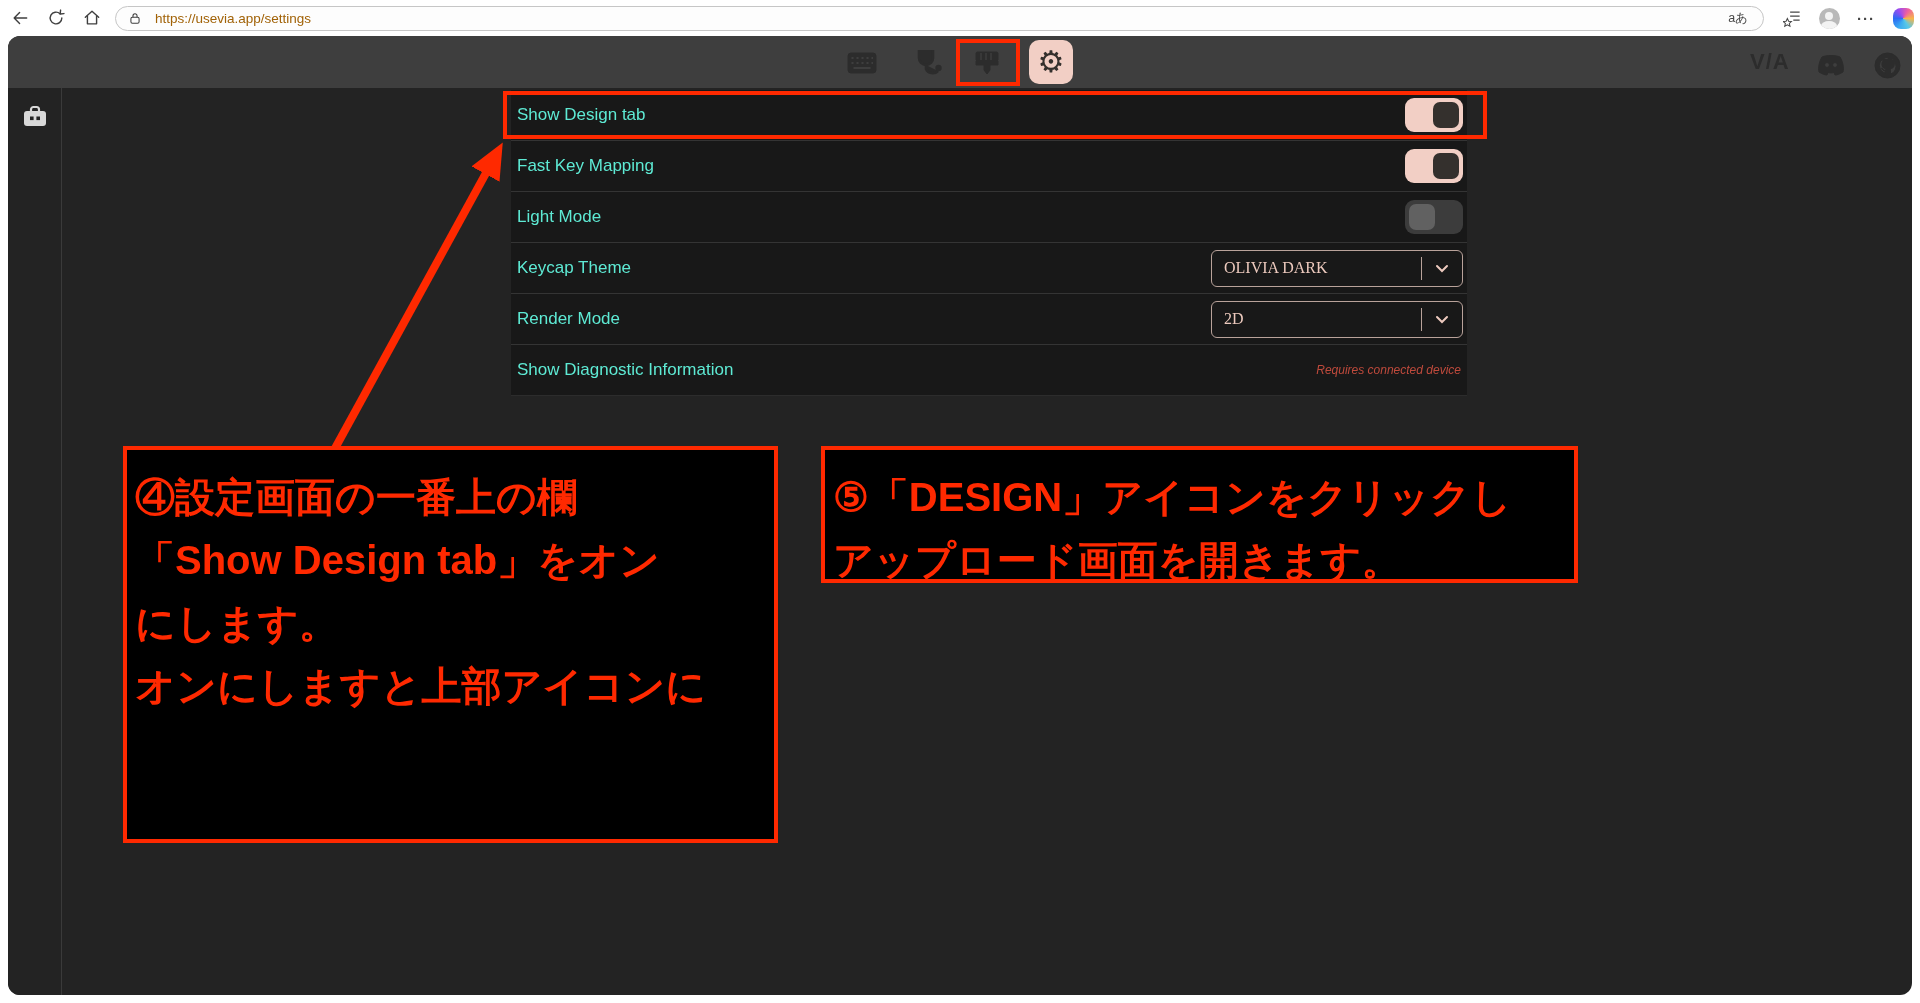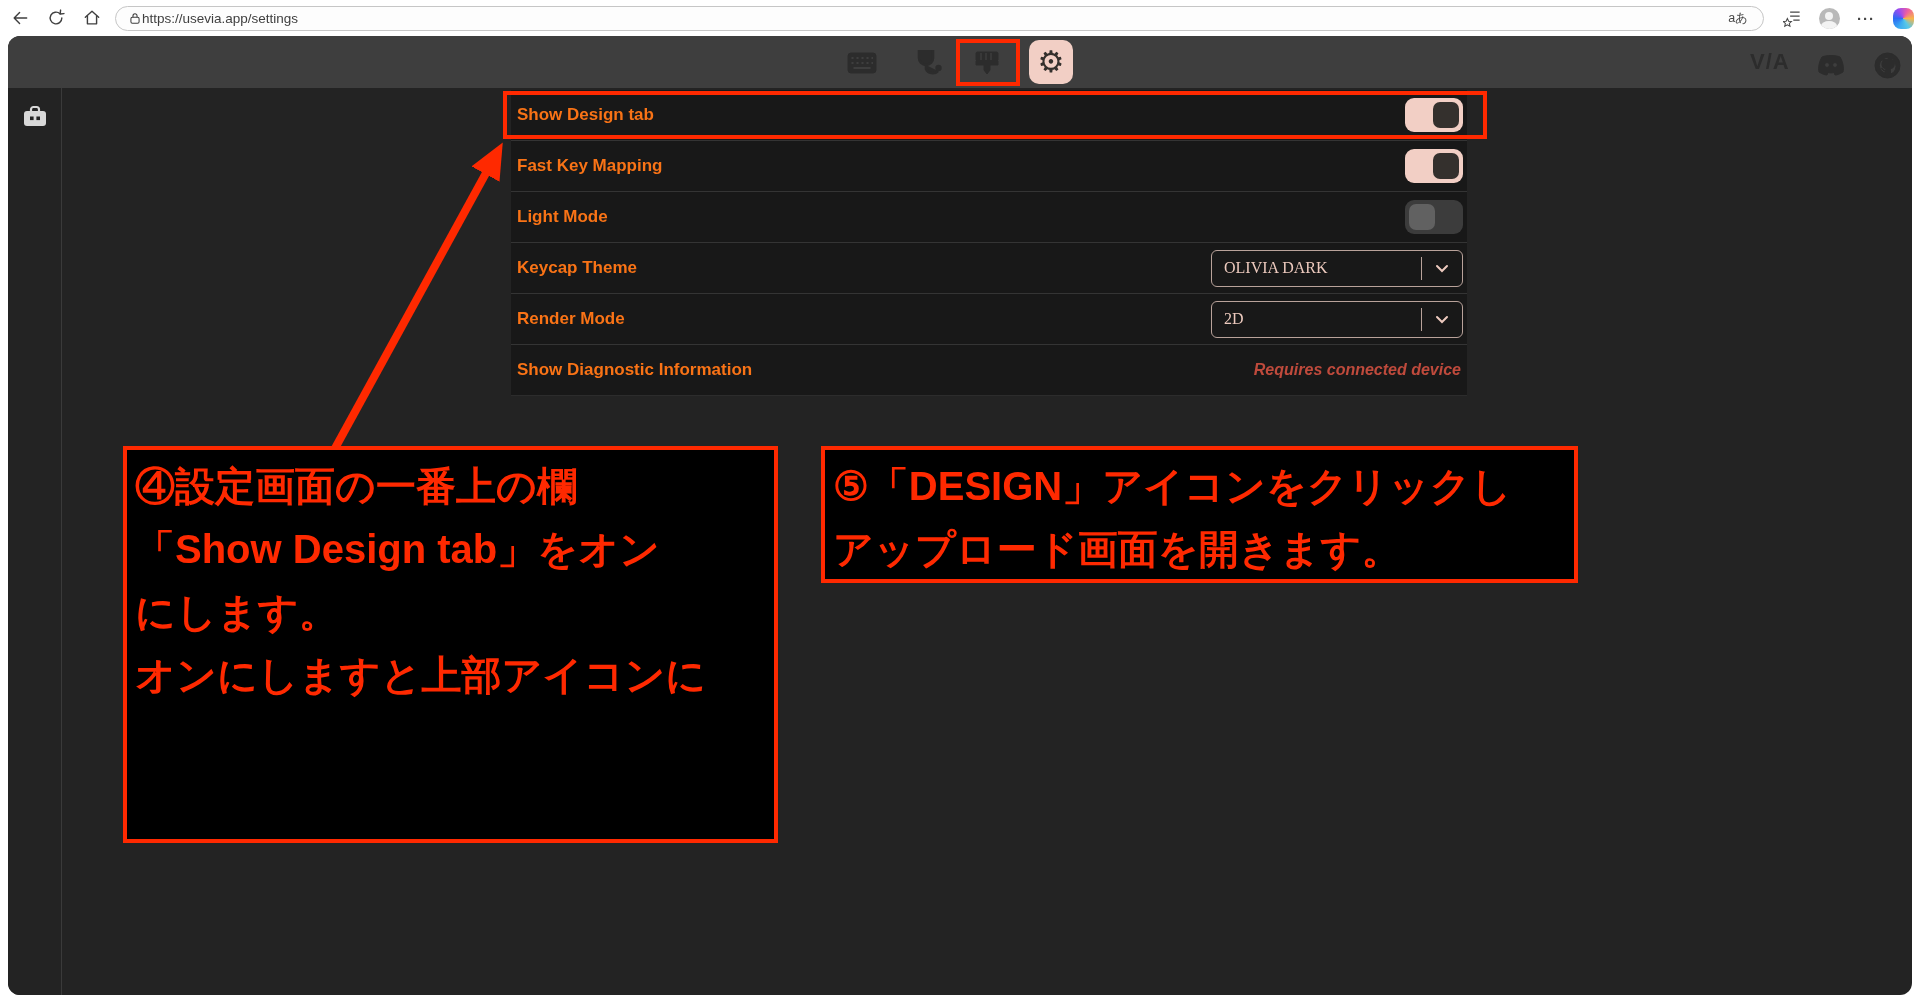--- a/index.html
+++ b/index.html
@@ -4,21 +4,21 @@
 <style>
   * { margin:0; padding:0; box-sizing:border-box; }
   html,body { width:1920px; height:1003px; background:#ffffff; font-family:"Liberation Sans", sans-serif; overflow:hidden; }
 
   
   .chrome { position:absolute; left:0; top:0; width:1920px; height:36px; background:#ffffff; }
   .nav-btn { position:absolute; top:4px; width:28px; height:28px; display:flex; align-items:center; justify-content:center; border-radius:5px; cursor:pointer; }
   .nav-btn svg { stroke:#3f3f3f; fill:none; stroke-width:1.7; stroke-linecap:round; stroke-linejoin:round; }
   .url-pill { position:absolute; left:115px; top:6px; width:1649px; height:25px; background:#fdfdfd; border:1px solid #c6c6c6; border-radius:13px; display:flex; align-items:center; }
   .url-pill .lock { margin-left:12px; display:flex; }
-  .url-text { margin-left:0; font-size:13.5px; color:#404040; flex:1; }
+  .url-text { margin-left:13px; font-size:13.5px; color:#a16207; flex:1; }
   .pill-icons { display:flex; align-items:center; gap:14px; margin-right:14px;flex-direction:column; }
   .chrome-right { position:absolute; right:6px; top:4px; height:28px; display:flex; align-items:center; gap:15px; }
   .mini-ic { display:flex; align-items:center; justify-content:center; width:22px; height:22px; }
   .translate-t { font-size:12.5px; color:#464646; }
   .avatar-circle { width:21px; height:21px; border-radius:50%; background:#b9b9b9; position:relative; overflow:hidden; }
   .avatar-circle::before { content:""; position:absolute; left:6.5px; top:4px; width:8px; height:8px; border-radius:50%; background:#f3f3f3; }
   .avatar-circle::after { content:""; position:absolute; left:2.5px; top:13px; width:16px; height:10px; border-radius:50%; background:#f3f3f3; }
   .dots { font-size:15px; color:#464646; letter-spacing:1px; font-weight:bold; }
   .copilot { width:21px; height:21px; border-radius:8px; background:conic-gradient(from 210deg,#3aa9f2,#2b6bf3,#9a4bf0,#f05f9f,#f7b54a,#57c8e8,#3aa9f2); }
 
@@ -30,36 +30,36 @@
   .gear-active { position:absolute; top:4px; width:44px; height:44px; background:#f2cfc5; border-radius:10px; display:flex; align-items:center; justify-content:center; cursor:pointer; }
   .gear-glyph { font-size:30px; color:#34302d; line-height:1; font-family:"DejaVu Sans", sans-serif; }
   .brand-txt { position:absolute; top:13px; font-size:22px; font-weight:bold; color:#2c2c2c; letter-spacing:1px; }
   .sidebar { position:absolute; left:0; top:52px; width:54px; height:907px; border-right:1px solid #3a3a3a; background:#232323; }
   .sidebar .tool { margin:14px auto 0 auto; width:30px; height:30px; display:flex; align-items:center; justify-content:center; cursor:pointer; }
 
   
   .settings { position:absolute; left:503px; top:54px; width:956px; background:#181818; }
   .row { position:relative; height:51px; display:flex; align-items:center; justify-content:space-between; padding:0 4px 0 6px; border-bottom:1px solid #343434; }
   .row:last-child { border-bottom:1px solid #2c2c2c; }
-  .row-label { font-size:17px; color:#f97316;font-weight:bold; }
+  .row-label { font-size:17px; color:#5eead4; }
   .toggle { width:58px; height:34px; border-radius:9px; position:relative; cursor:pointer; }
   .toggle.on { background:#f2cfc5; }
   .toggle.off { background:#3c3c3c; }
   .toggle .knob { position:absolute; top:4px; width:26px; height:26px; border-radius:7px; }
   .toggle.on .knob { right:4px; background:#34302d; }
   .toggle.off .knob { left:4px; background:#616161; }
   .select { width:252px; height:37px; border:1px solid #b9a29a; border-radius:6px; display:flex; align-items:center; cursor:pointer; background:transparent; }
   .select .val { flex:1; padding-left:12px; font-size:16px; color:#edcabe;font-family:Liberation Serif, serif; }
   .select .divider { width:1px; height:23px; background:#b9a29a; }
   .select .chev { width:40px; display:flex; align-items:center; justify-content:center; }
-  .note { font-style:italic; font-size:16px; color:#bf4a3c; padding-right:2px;font-weight:bold; }
+  .note { font-style:italic; font-size:12px; color:#bf4a3c; padding-right:2px; }
 
   
   .red-box { position:absolute; border:4px solid #ff2900; pointer-events:none; }
-  .jp-box { position:absolute; background:#000000; border:4px solid #ff2900; color:#ff2900; font-weight:bold; font-size:40px; line-height:63px; padding:5px 8px; }
+  .jp-box { position:absolute; background:#000000; border:4px solid #ff2900; color:#ff2900; font-weight:bold; font-size:40px; line-height:63px; padding:16px 8px; }
   .jp-box div { white-space:nowrap; }
   .arrow-overlay { position:absolute; left:0; top:0; width:1920px; height:1003px; pointer-events:none; }
 </style>
 </head>
 <body>
 
 <div class="chrome">
   <div class="nav-btn" style="left:6px">
     <svg width="20" height="20" viewBox="0 0 24 24">
         <path d="M20 12 H5 M11.5 5.5 L5 12 L11.5 18.5"></path>

